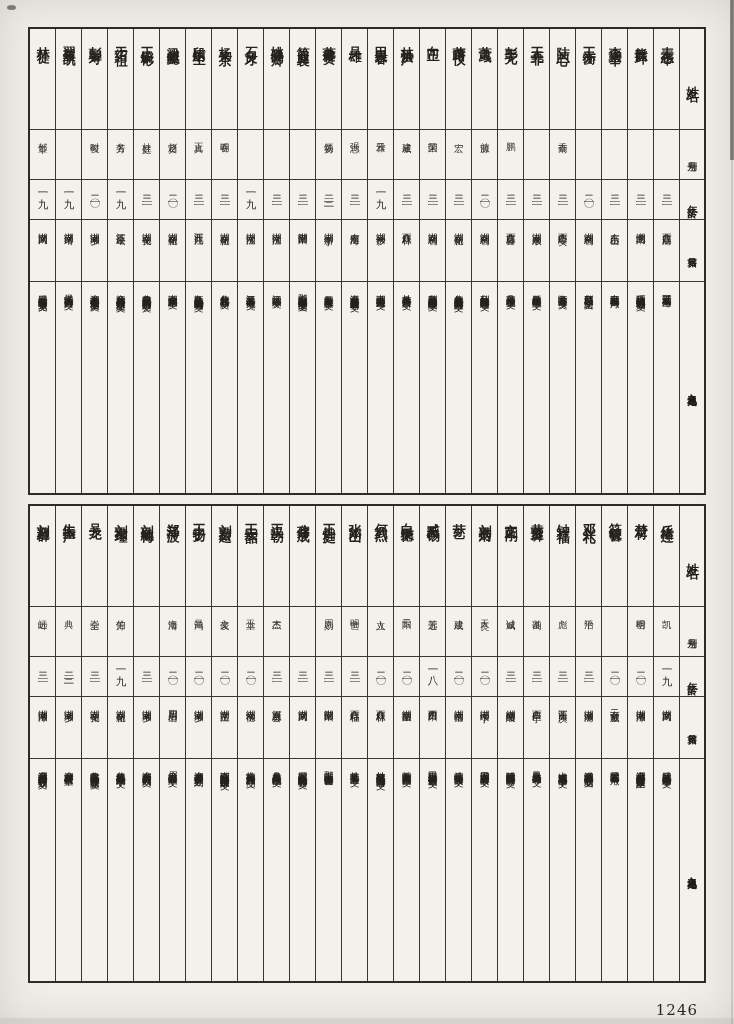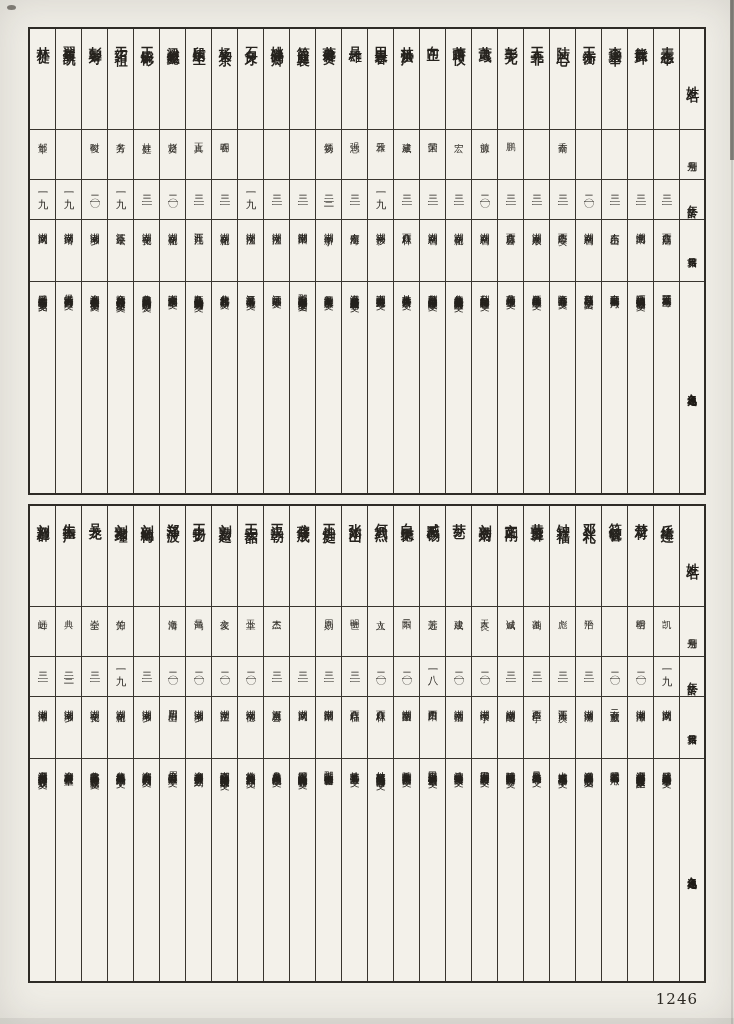--- a/index.html
+++ b/index.html
@@ -67,21 +67,21 @@
 
   .header-col .cell { display: flex; align-items: center; justify-content: center; padding: 0; }
   .header-col .vtext { font-weight: 700; color: #1f1c17; }
   .h-name    { font-size: 11.5px; letter-spacing: 14px; }
   .h-alias   { font-size: 11.5px; letter-spacing: 8px; }
   .h-age     { font-size: 11.5px; letter-spacing: 4px; }
   .h-origin  { font-size: 11.5px; letter-spacing: 9px; }
   .h-address { font-size: 11.5px; letter-spacing: 21px; }
 
   .page-num {
-    margin-top: 7px;
+    margin-top: 18px;
     text-align: right;
     padding-right: 8px;
     font-family: "DejaVu Serif", serif;
     font-size: 15px;
     letter-spacing: 1px;
     color: #2b2822;
   }
 
   
   .edge-right  { position: absolute; right: 0; top: 0; width: 4px; height: 160px; background: #44403a; opacity: .55; }

